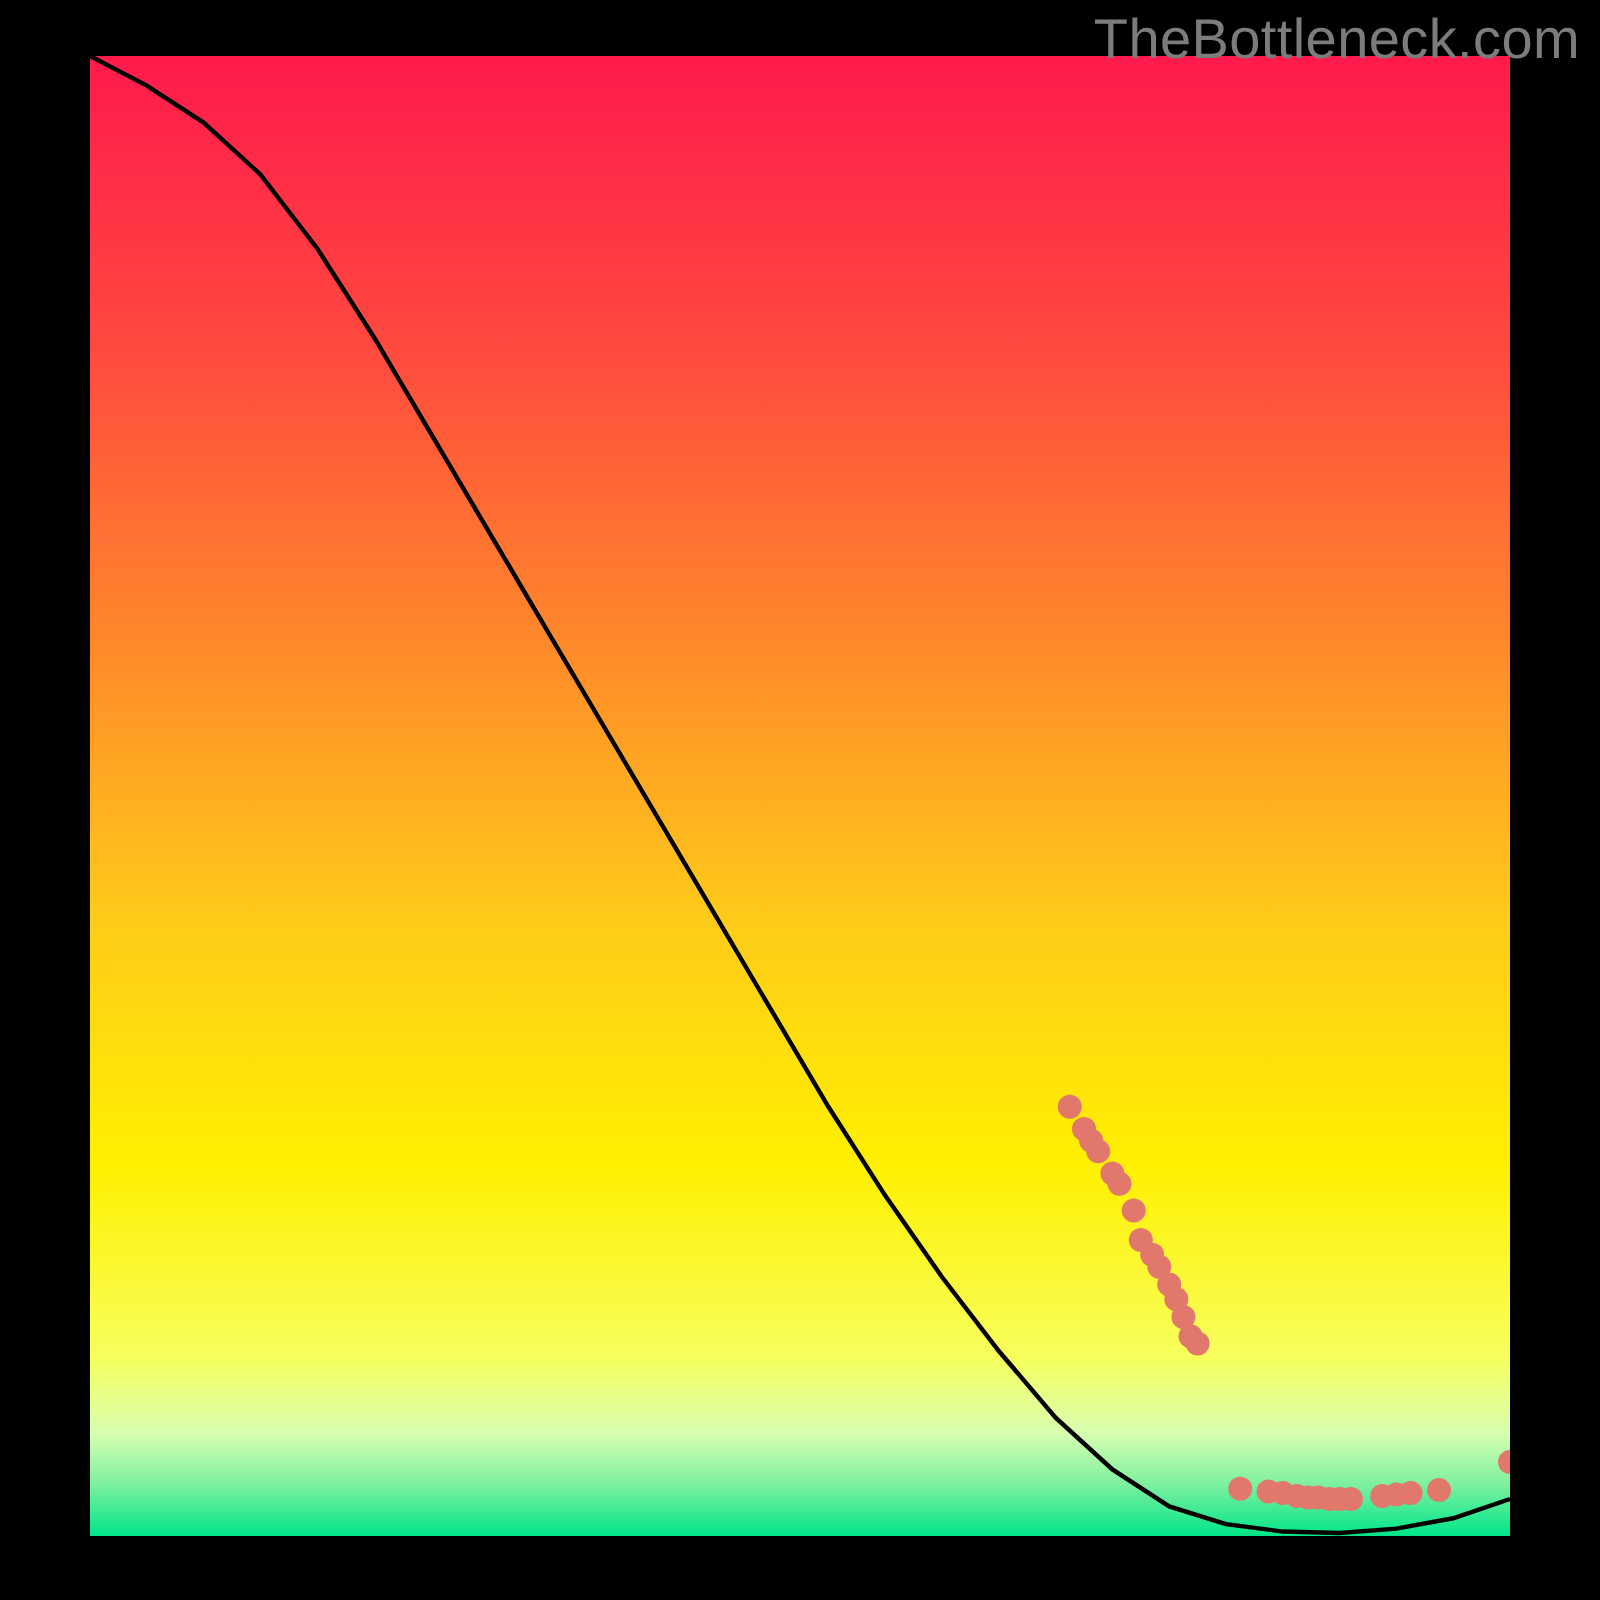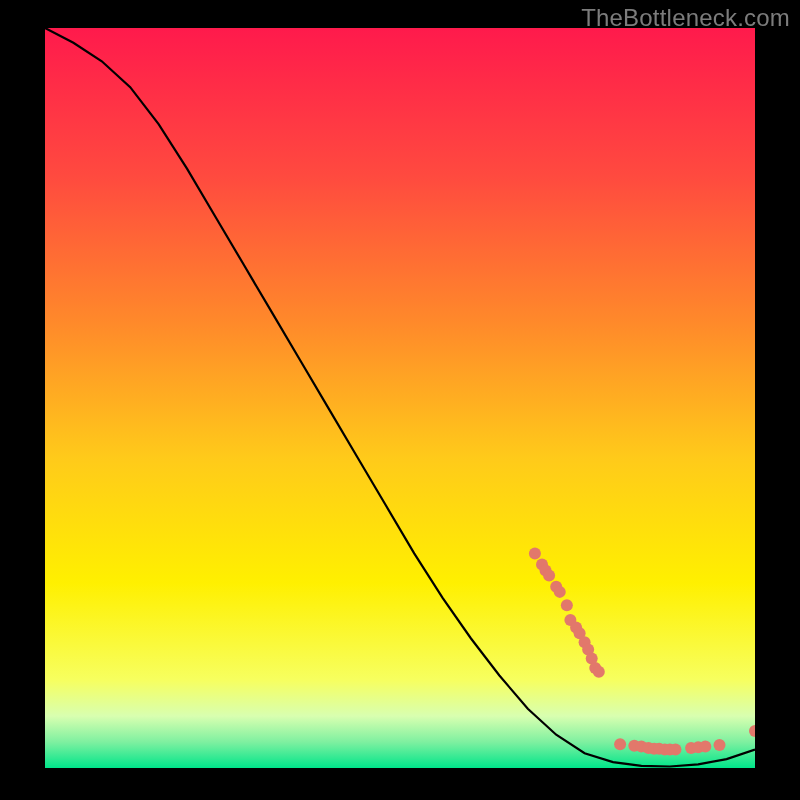--- a/index.html
+++ b/index.html
@@ -15,21 +15,21 @@
     position: relative;
     width: 800px;
     height: 800px;
     background: #000;
   }
   .watermark {
     position: absolute;
     top: 4px;
     right: 10px;
     color: #7c7c7c;
-    font-size: 24px;
+    font-size: 28px;
     font-weight: 500;
     letter-spacing: 0.2px;
     z-index: 5;
   }
   .plot-area {
     position: absolute;
     left: 45px;
     top: 28px;
     width: 710px;
     height: 740px;

